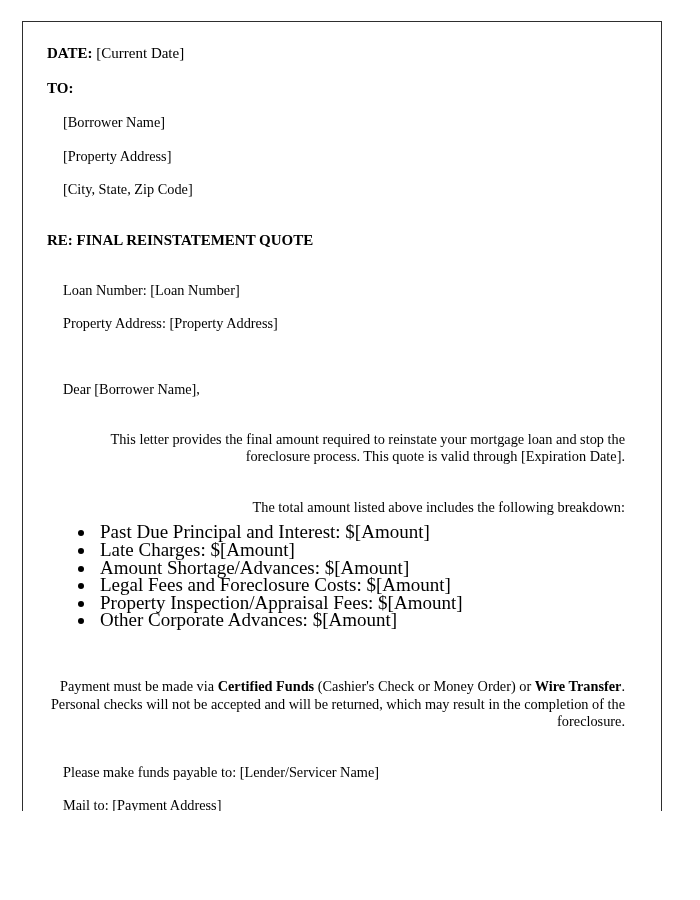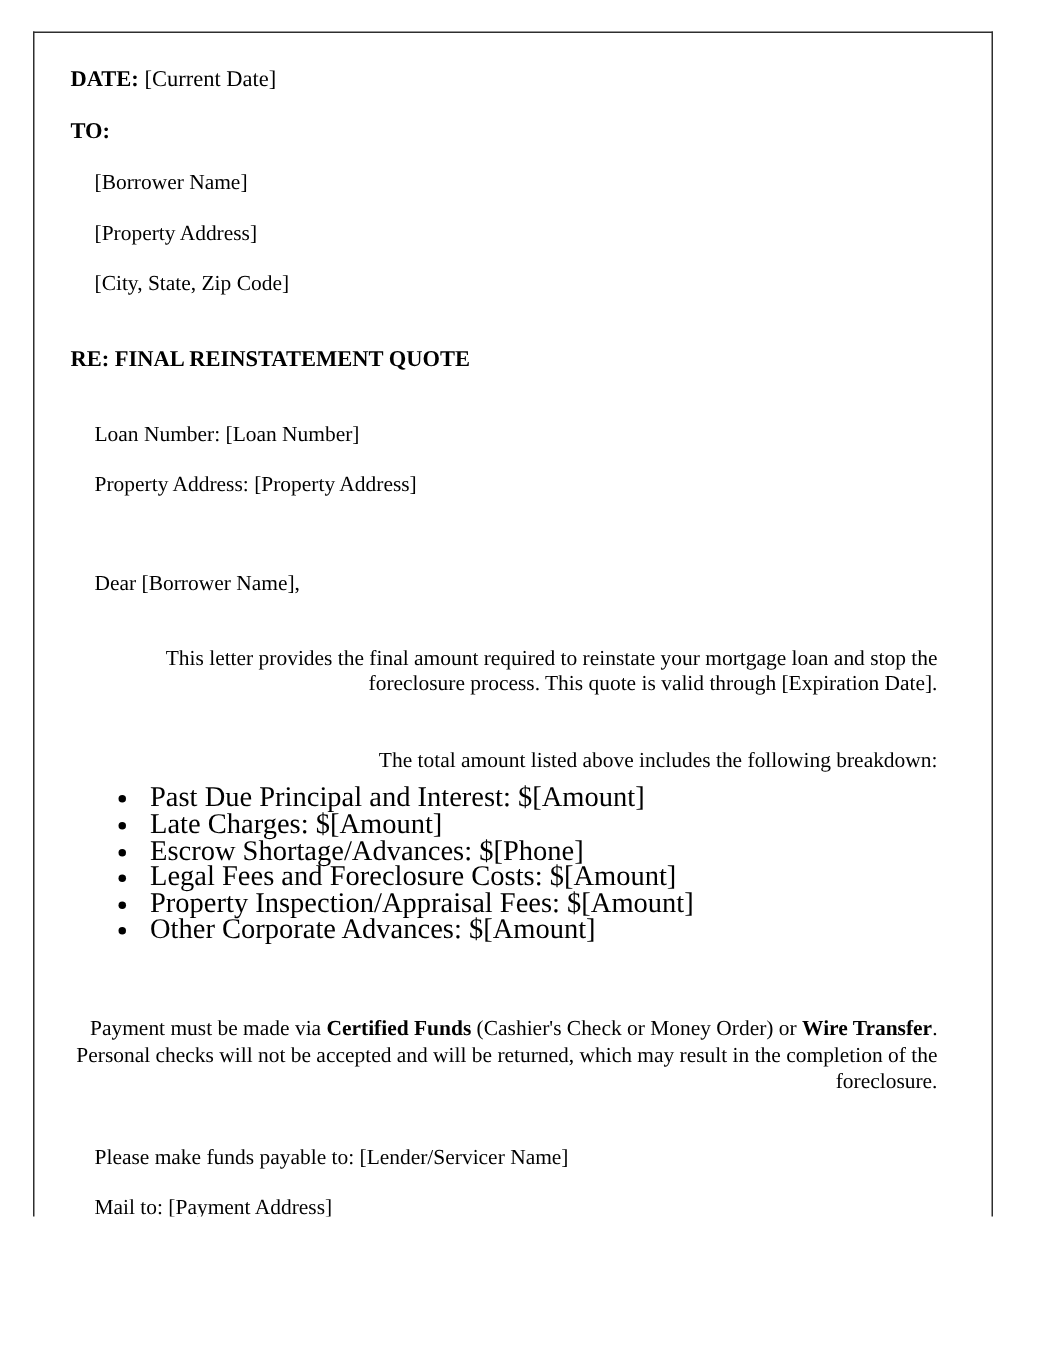--- a/index.html
+++ b/index.html
@@ -114,21 +114,21 @@
     <div class="gap-lg"></div>
 
 
     <div class="gap-md"></div>
 
     <p class="para">The total amount listed above includes the following breakdown:</p>
 
     <ul class="breakdown-list">
       <li>Past Due Principal and Interest: $[Amount]</li>
       <li>Late Charges: $[Amount]</li>
-      <li>Escrow Shortage/Advances: $[Phone]</li>
+      <li>Amount Shortage/Advances: $[Amount]</li>
       <li>Legal Fees and Foreclosure Costs: $[Amount]</li>
       <li>Property Inspection/Appraisal Fees: $[Amount]</li>
       <li>Other Corporate Advances: $[Amount]</li>
     </ul>
 
     <div class="gap-lg"></div>
 
 
     <div class="gap-md"></div>
 

